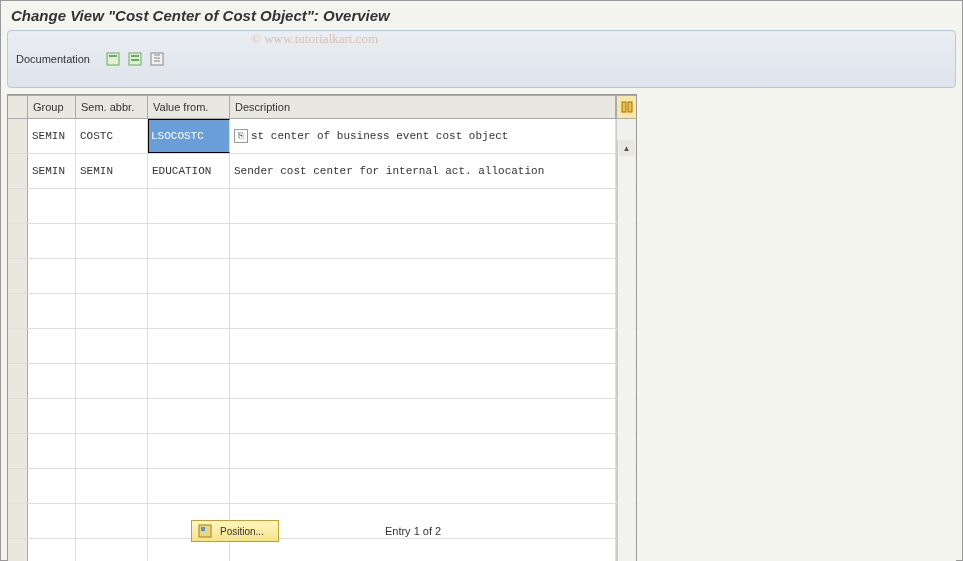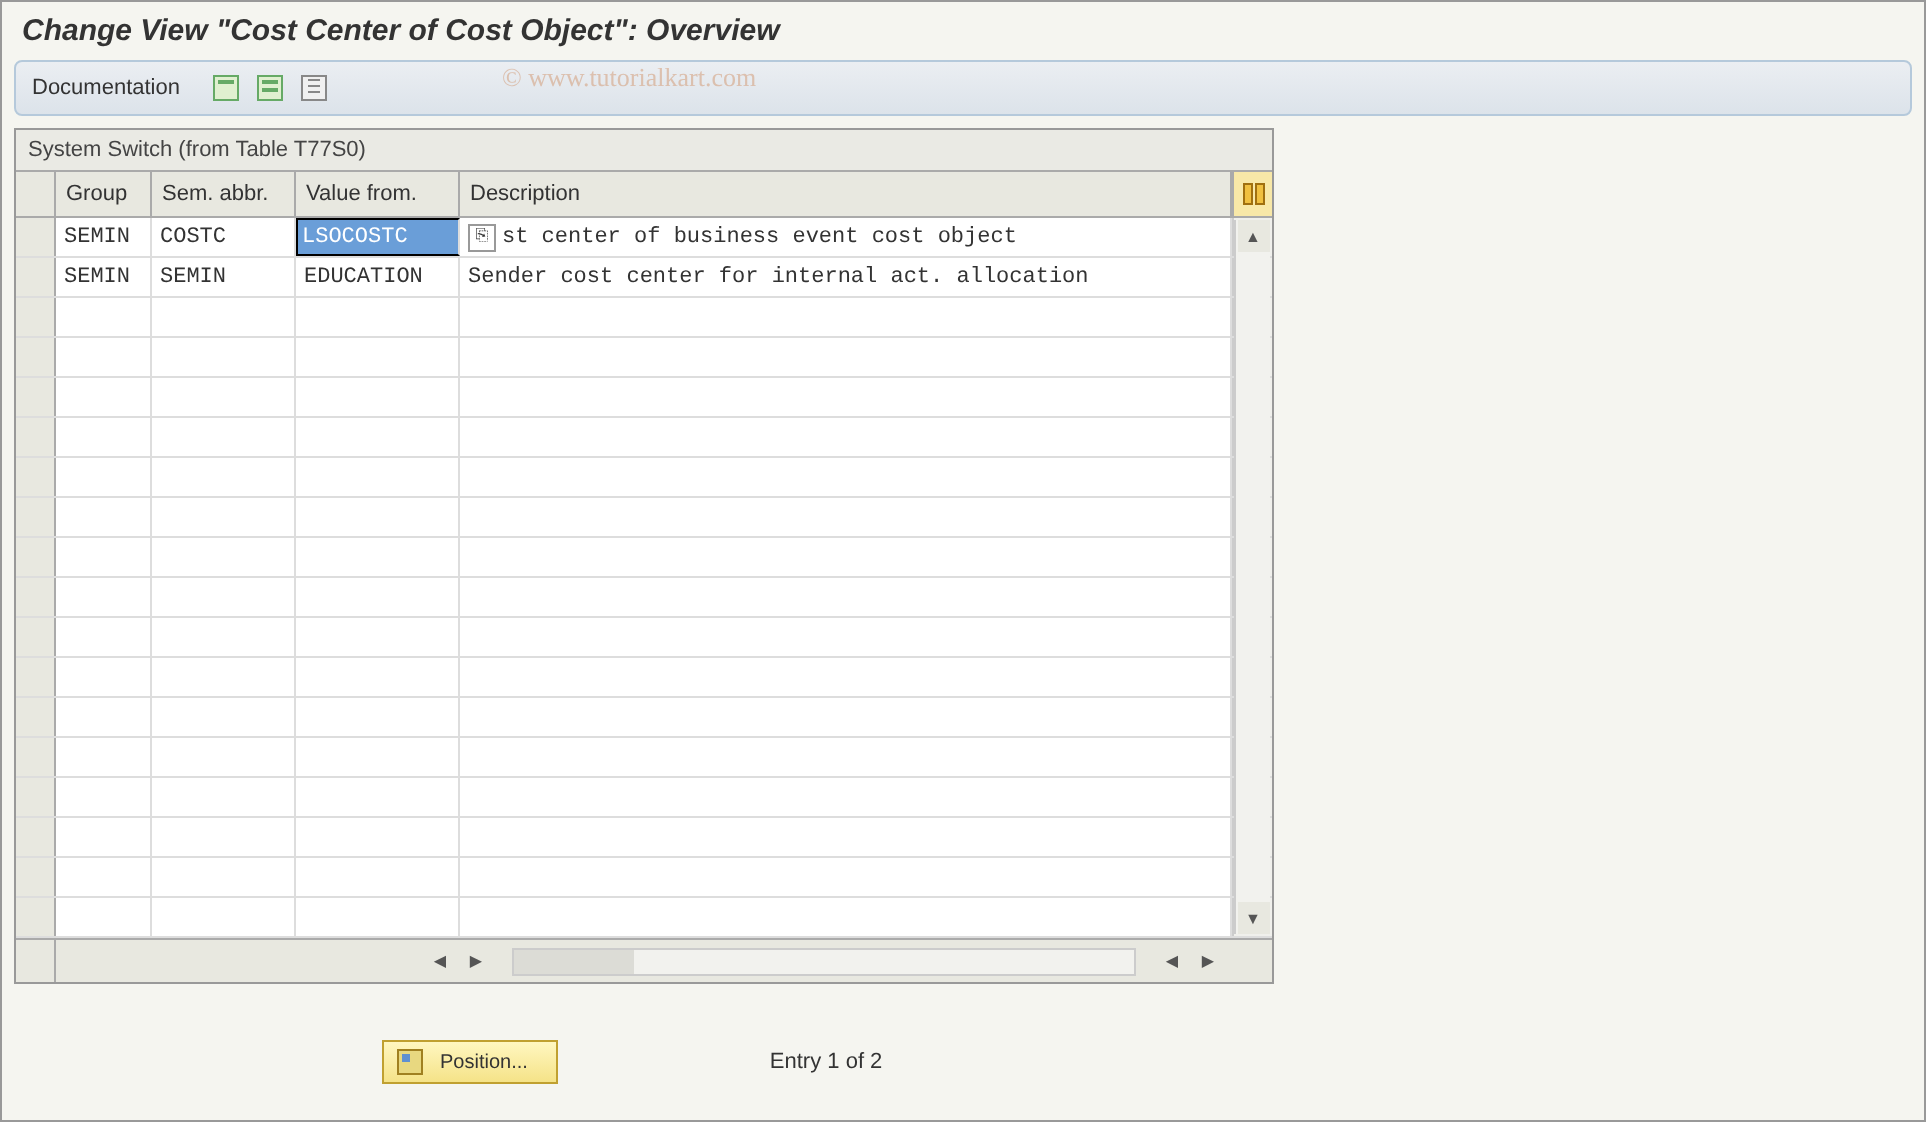--- a/index.html
+++ b/index.html
@@ -23,21 +23,21 @@
       font-size: 15px;
       font-weight: bold;
       font-style: italic;
       color: #333;
     }
     .toolbar {
       background: linear-gradient(#ebeef2, #dce3ea);
       border: 1px solid #b5c9db;
       border-radius: 4px;
       margin: 2px 6px 6px 6px;
-      padding: 4px 8px;
+      padding: 19px 8px;
       display: flex;
       align-items: center;
       gap: 4px;
     }
     .toolbar-text {
       margin-right: 10px;
       color: #333;
     }
     .toolbar-icon {
       width: 18px;
@@ -93,21 +93,21 @@
       display: flex;
       align-items: center;
       justify-content: center;
       cursor: pointer;
     }
     .grid-body {
       background: #fff;
     }
     .grid-row {
       display: flex;
-      height: 20px;
+      height: 35px;
       border-bottom: 1px solid #ddd;
     }
     .row-selector {
       width: 20px;
       background: #e8e8e0;
       border-right: 1px solid #aaa;
       cursor: pointer;
     }
     .grid-row .cell {
       border-right: 1px solid #ddd;
@@ -262,21 +262,20 @@
           <rect x="1" y="1" width="12" height="12" fill="#f0f0f0" stroke="#888"></rect>
           <line x1="4" y1="3" x2="10" y2="3" stroke="#888"></line>
           <line x1="4" y1="6" x2="10" y2="6" stroke="#888"></line>
           <line x1="4" y1="9" x2="10" y2="9" stroke="#888"></line>
         </svg>
     </span>
   </div>
 
   <div class="content-area">
     <div class="table-frame">
-      <div class="table-title">System Switch (from Table T77S0)</div>
 
       <div class="grid">
         <div class="grid-header">
           <div class="row-selector-header"></div>
           <div class="cell col-group">Group</div>
           <div class="cell col-sem">Sem. abbr.</div>
           <div class="cell col-value">Value from.</div>
           <div class="cell col-desc">Description</div>
           <div class="config-icon">
             <svg width="12" height="12">

